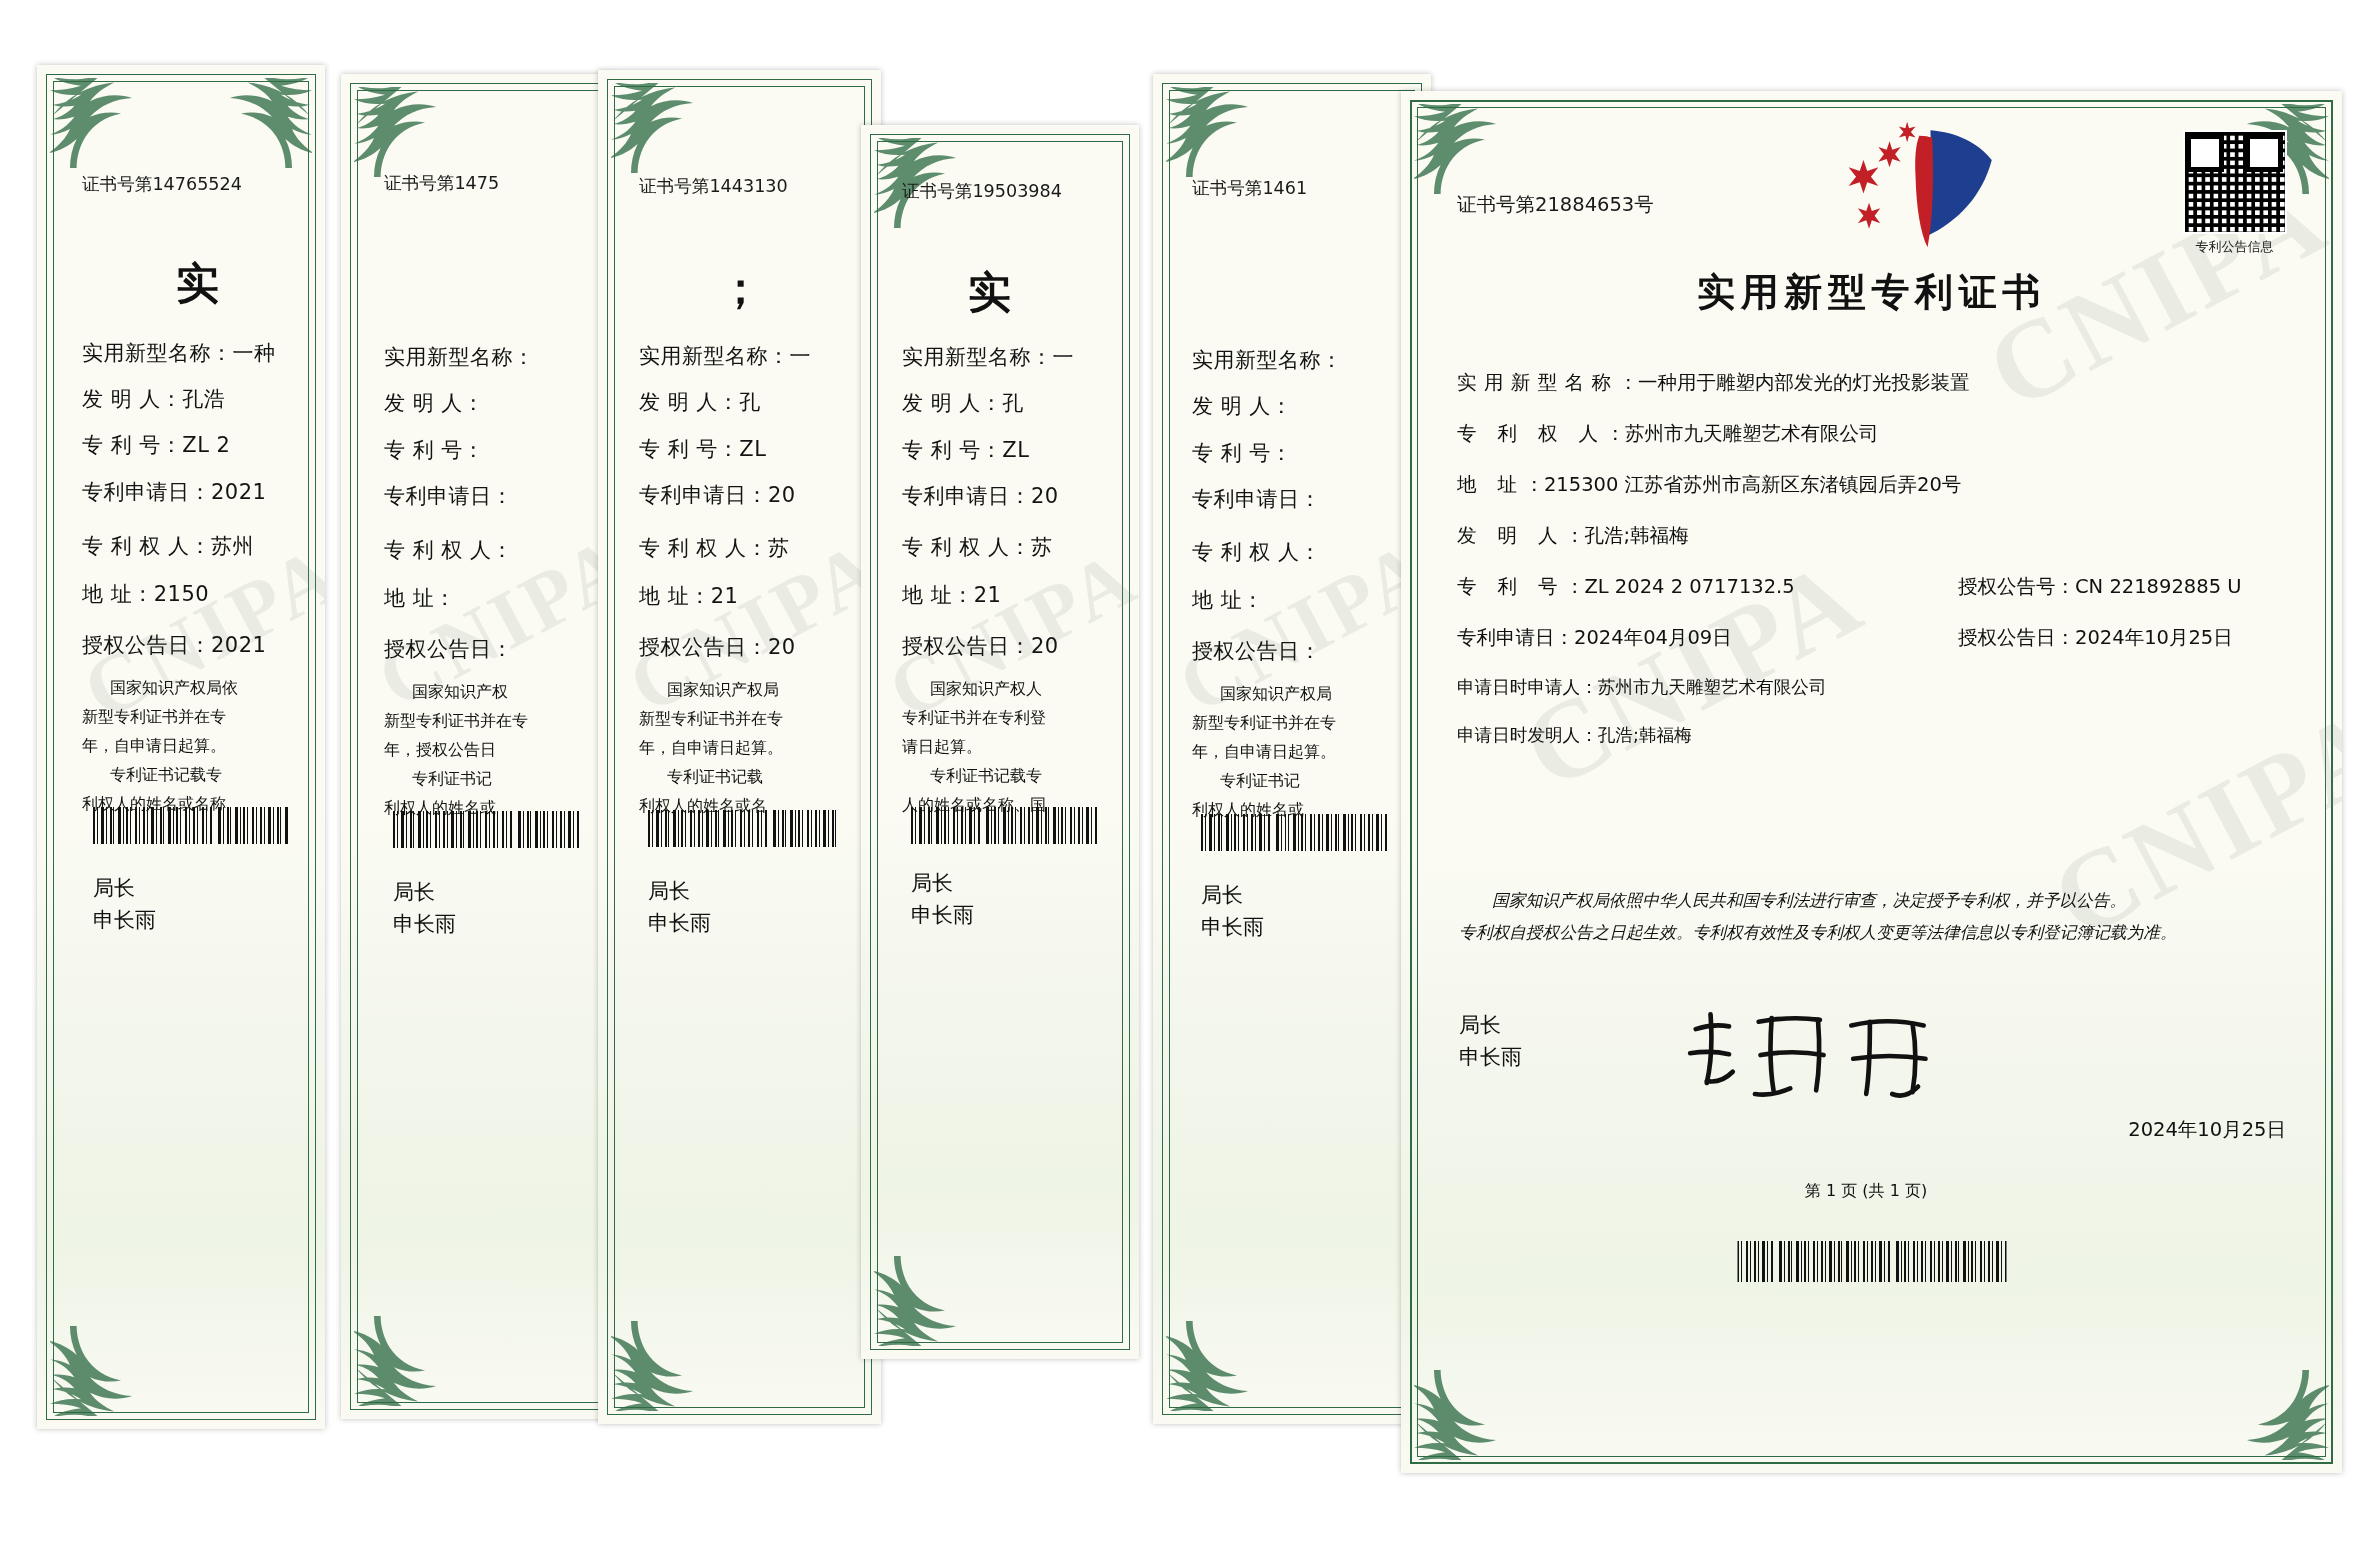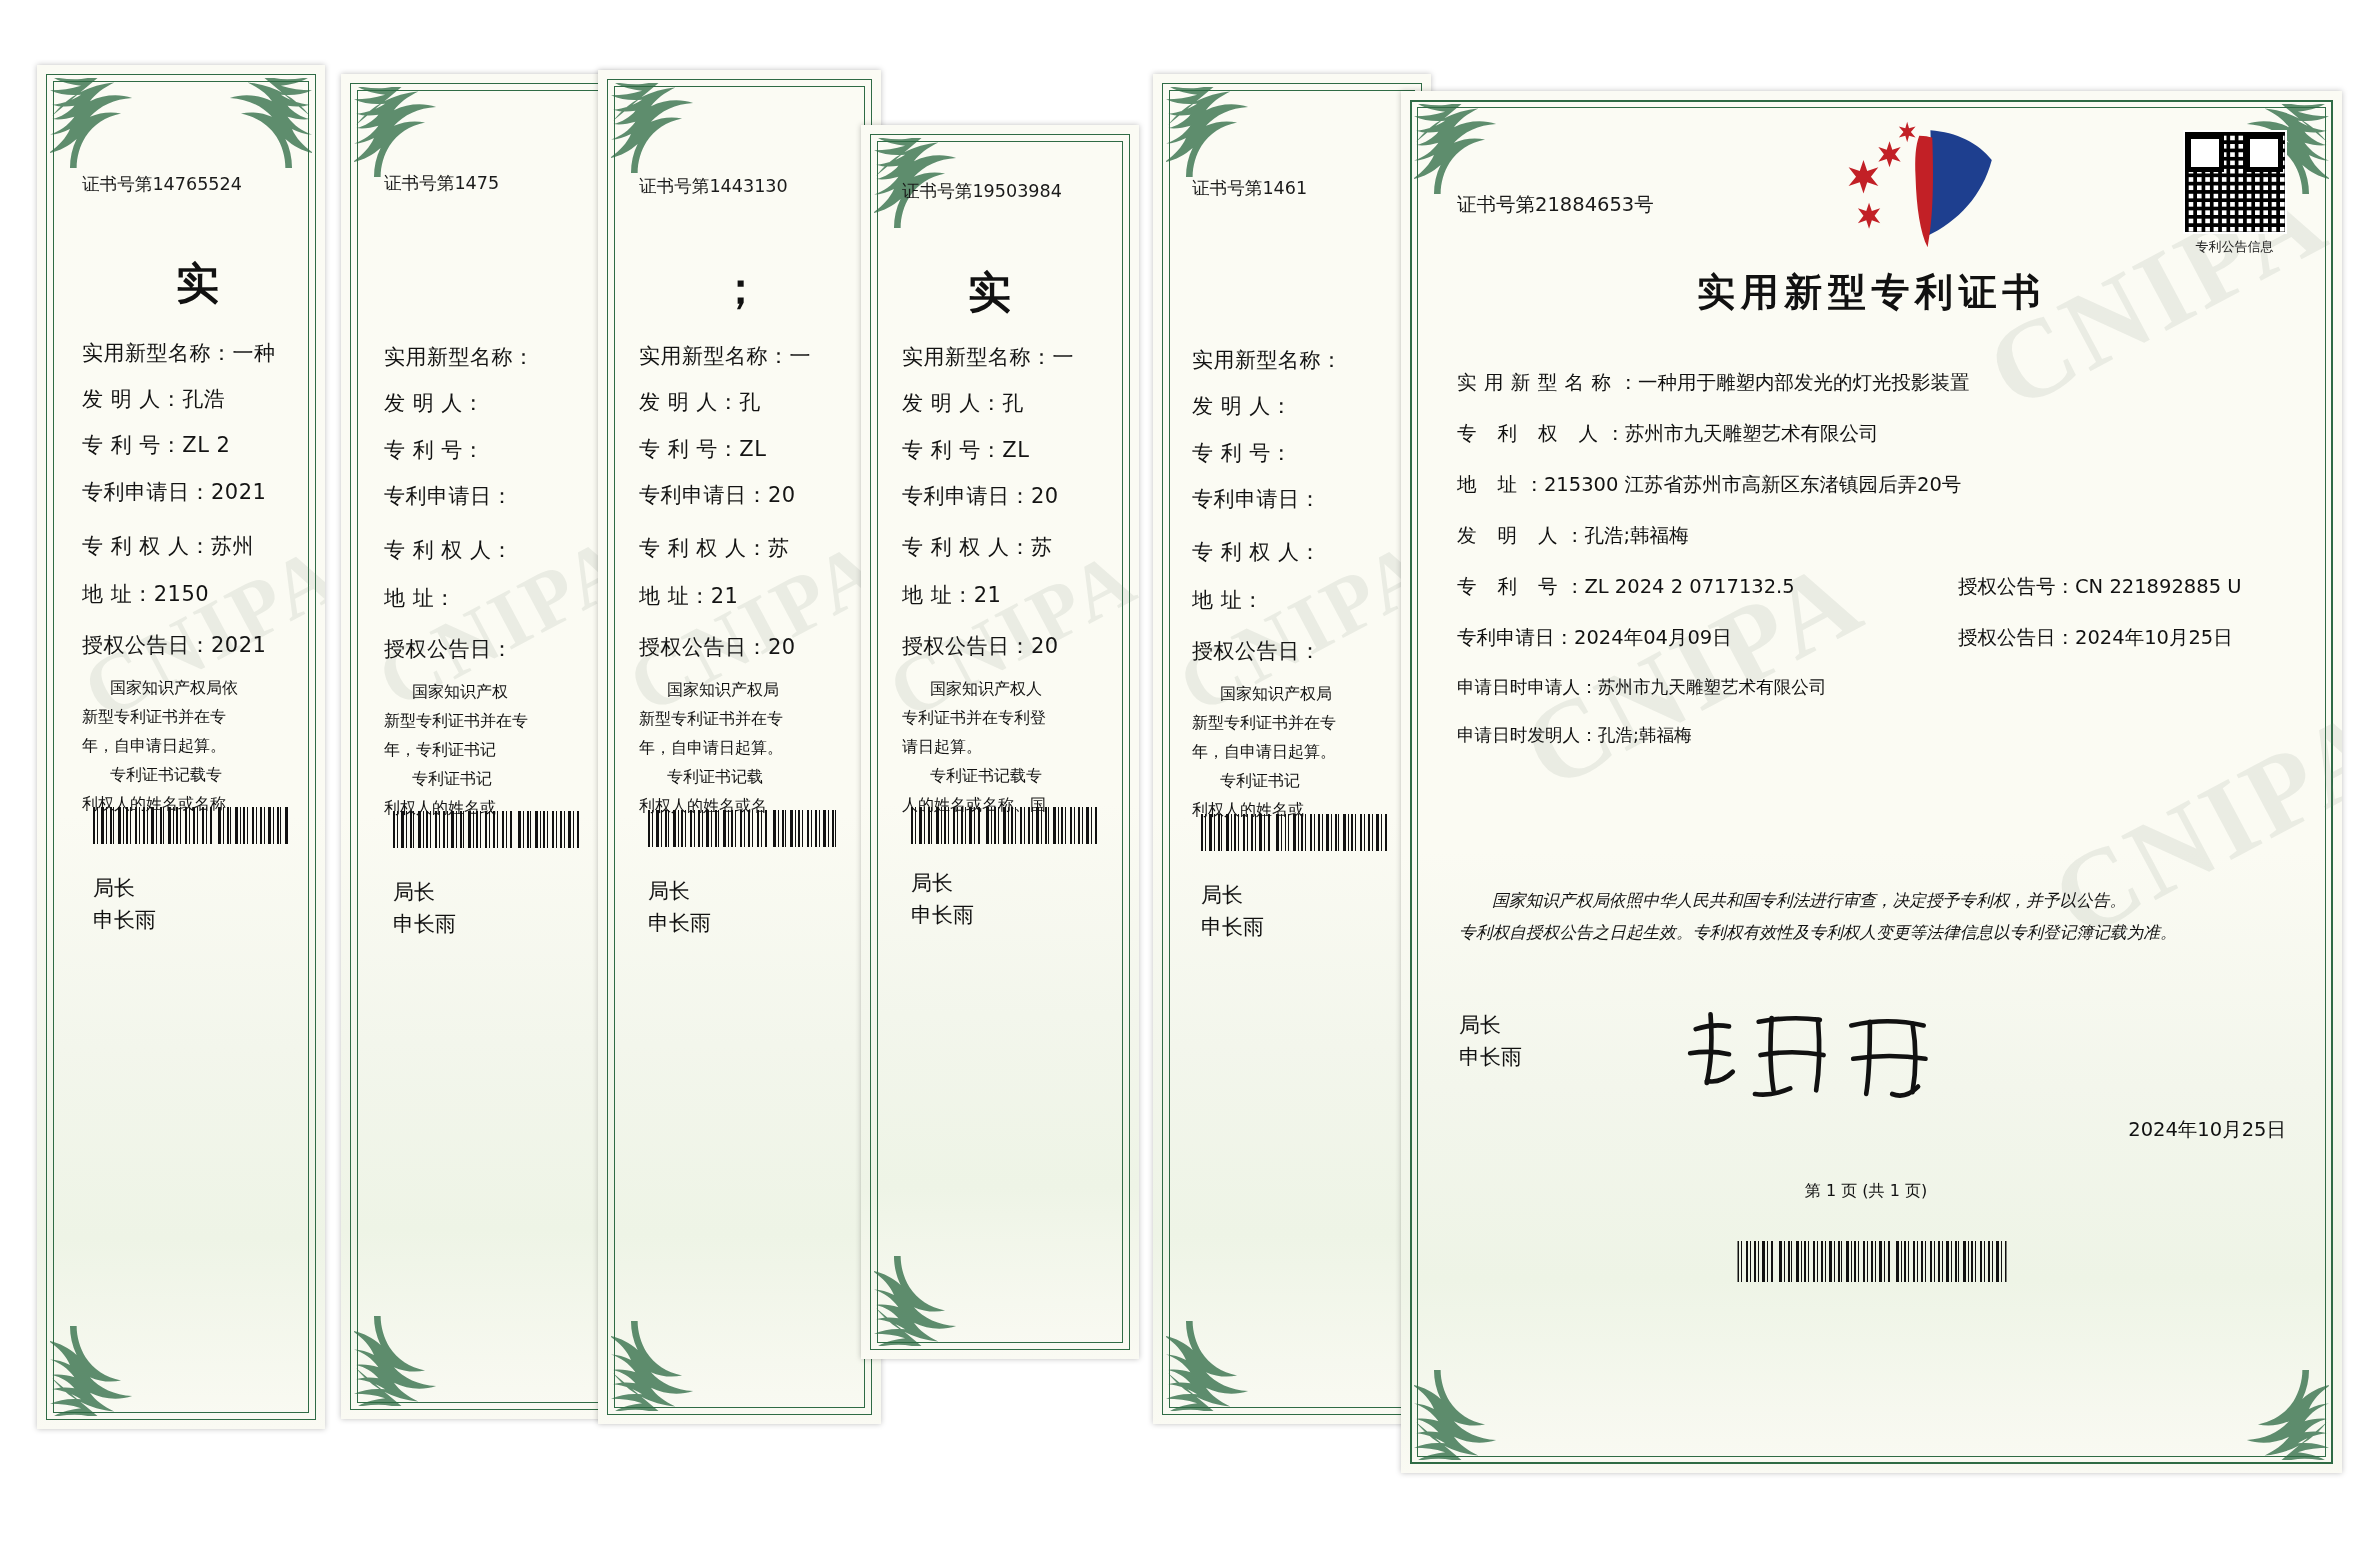--- a/index.html
+++ b/index.html
@@ -204,21 +204,21 @@
   <div class="fld" style="left:43px;top:269px;">实用新型名称：</div>
   <div class="fld" style="left:43px;top:315px;">发  明  人：</div>
   <div class="fld" style="left:43px;top:362px;">专  利  号：</div>
   <div class="fld" style="left:43px;top:408px;">专利申请日：</div>
   <div class="fld" style="left:43px;top:462px;">专 利 权 人：</div>
   <div class="fld" style="left:43px;top:510px;">地        址：</div>
   <div class="fld" style="left:43px;top:561px;">授权公告日：</div>
   <div class="para" style="left:43px;top:603px;width:223px;">
     <div style="text-indent:28px;">国家知识产权</div>
     <div>新型专利证书并在专</div>
-    <div>年，专利证书记</div>
+    <div>年，授权公告日</div>
     <div style="text-indent:28px;">专利证书记</div>
     <div>利权人的姓名或</div>
   </div>
   <div class="barcode" style="left:52px;top:737px;width:186px;"></div>
   <div class="bureau" style="left:52px;top:802px;">
     <div>局长</div>
     <div>申长雨</div>
   </div>
 </div>
 

